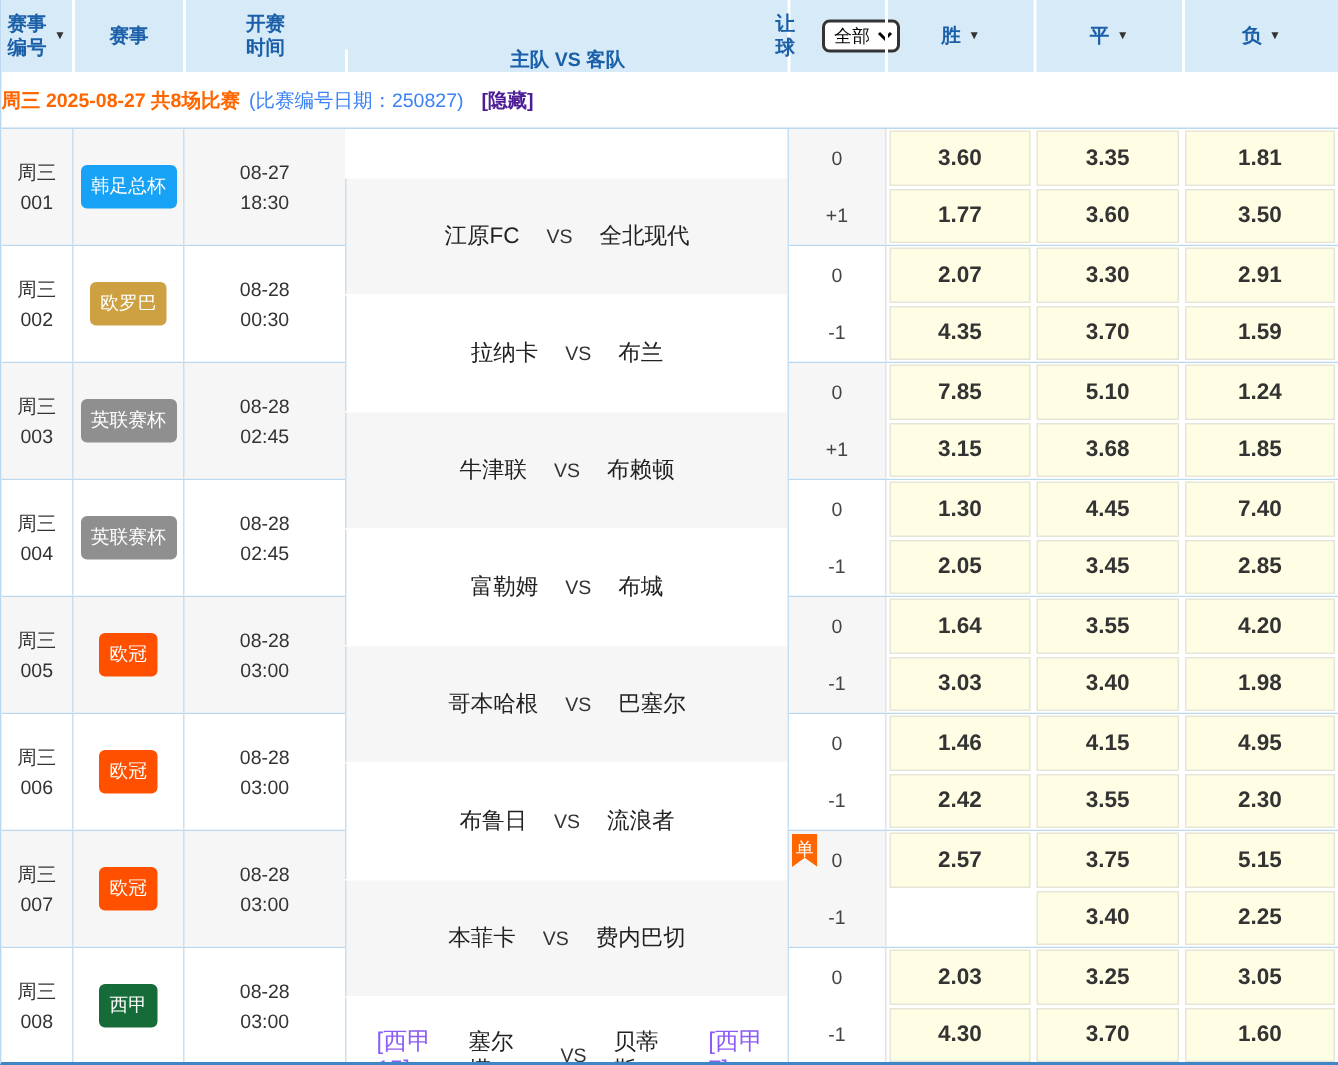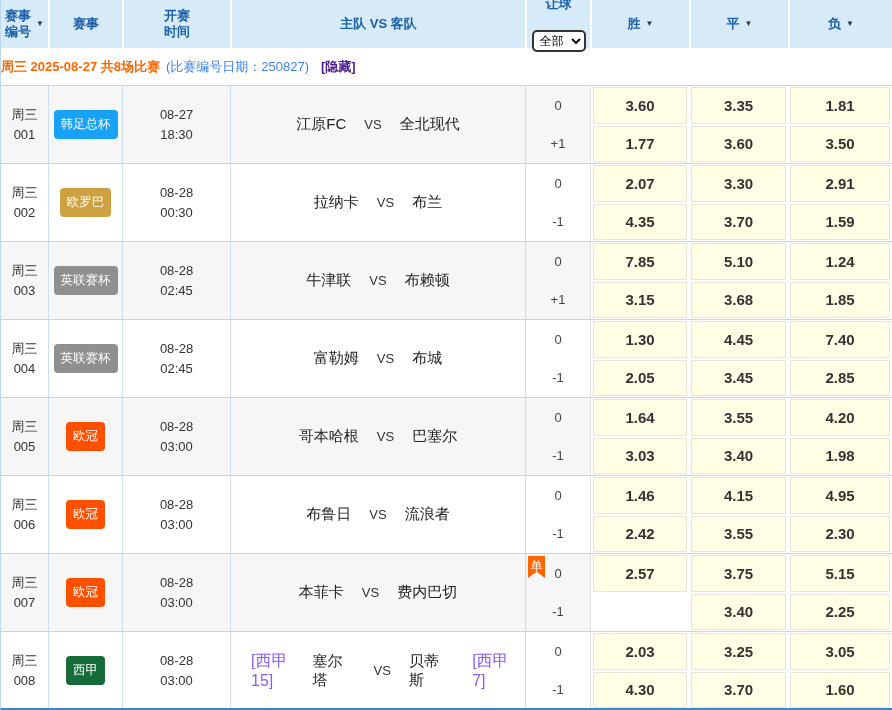--- a/index.html
+++ b/index.html
@@ -4,25 +4,25 @@
 <style>
   * { box-sizing: border-box; }
   body { margin: 0; font-family: "Liberation Sans", "DejaVu Sans", sans-serif; background: #fff; }
   .page { width: 892px; height: 710px; border-left: 1px solid #BBD8EE; border-bottom: 2px solid #3E86C6; overflow: hidden; }
 
   
   .thead { display: flex; height: 48px; background: #D7EAF8; }
   .th { display: flex; align-items: center; justify-content: center; color: #1A5FA8;
         font-size: 13px; font-weight: bold; border-left: 2px solid #fff; line-height: 1.25; }
   .th:first-child { border-left: none; }
-  .c1 { width: 47px; } .c2 { width: 74px; } .c3 { width: 108px; } .c4 { width: 295px; }
+  .c1 { width: 47px; } .c2 { width: 74px; } .c3 { width: 108px; } .c4 { width: 295px; margin-top: 33px; }
   .c5 { width: 65px; } .c6 { width: 99px; } .c7 { width: 99px; } .c8 { width: 104px; }
   .arr { font-size: 8px; color: #333; margin-left: 5px; }
   .twoline { text-align: center; }
-  .th-col { flex-direction: column; gap: 18px; }
+  .th-col { flex-direction: row; gap: 18px; }
   .filter-select { font-size: 12px; border: 2px solid #333; border-radius: 5px; background: #fff;
                    padding: 1px 2px; width: 54px; color: #000; }
 
   
   .banner { height: 37px; display: flex; align-items: center; padding-left: 0;
             font-size: 13px; background: #fff; }
   .banner .hl { color: #FF6600; font-weight: bold; }
   .banner .note { color: #3b82f6; margin-left: 6px; }
   .banner .hide { color: #4c1d95; margin-left: 12px; cursor: pointer; font-weight: bold; }
 

